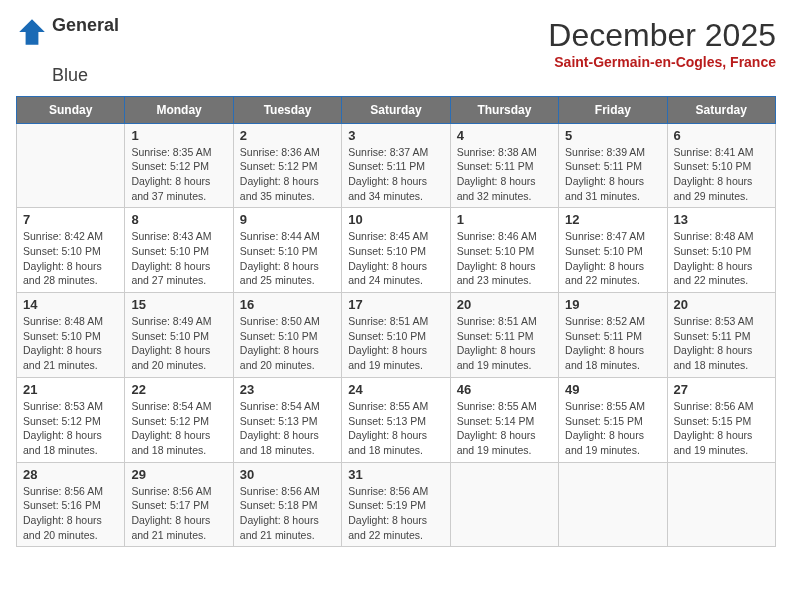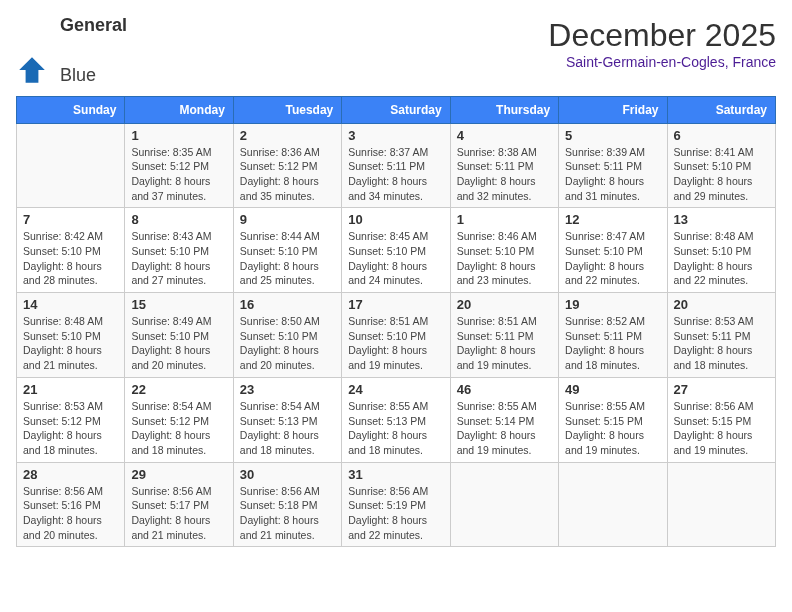--- a/index.html
+++ b/index.html
@@ -11,22 +11,22 @@
       padding: 16px;
     }
     .header-area {
       display: flex;
       justify-content: space-between;
       align-items: flex-start;
       margin-bottom: 10px;
     }
     .logo {
       display: flex;
-      align-items: flex-end;
-      gap: 12px;
+      align-items: flex-start;
+      gap: 4px;
     }
     .logo-text-general {
       font-size: 18px;
       font-weight: bold;
       color: #333;
       line-height: 1.1;
     }
     .logo-text-blue {
       font-size: 18px;
       font-weight: normal;
@@ -43,31 +43,32 @@
     }
     .main-title {
       font-size: 32px;
       font-weight: normal;
       color: #333;
       line-height: 1.2;
       text-align: center;
     }
     .sub-title {
       font-size: 14px;
-      color: #4c1d95;
+      color: #b91c1c;
+      font-weight: bold;
     }
     .calendar {
       width: 100%;
       border-collapse: collapse;
       font-size: 11px;
     }
     .calendar thead tr th {
-      background-color: #3b82f6;
+      background-color: #737373;
       color: #fff;
-      text-align: right;
+      text-align: center;
       padding: 6px 8px;
       font-size: 12px;
       font-weight: bold;
       border: 1px solid #2a6db5;
     }
     .calendar tbody tr td {
       vertical-align: top;
       border: 1px solid #ccc;
       padding: 4px 6px;
       width: calc(100% / 7);

